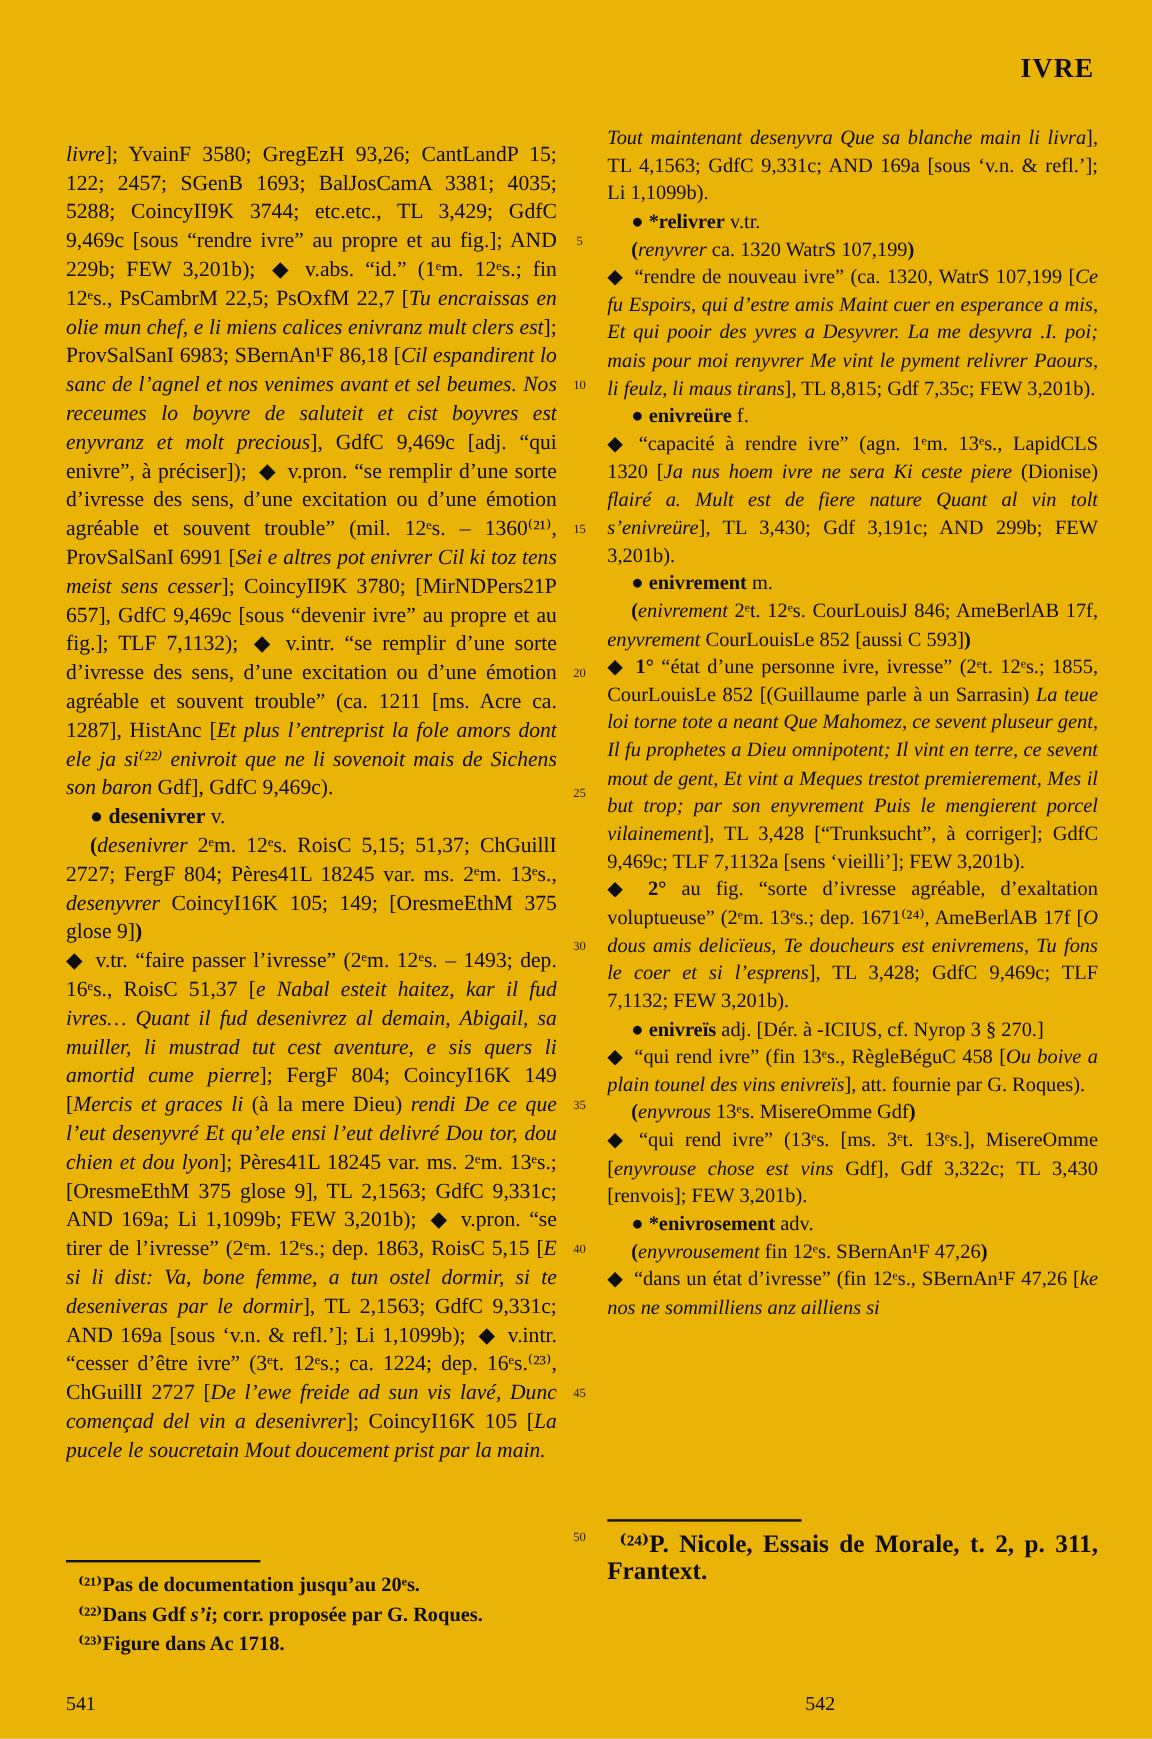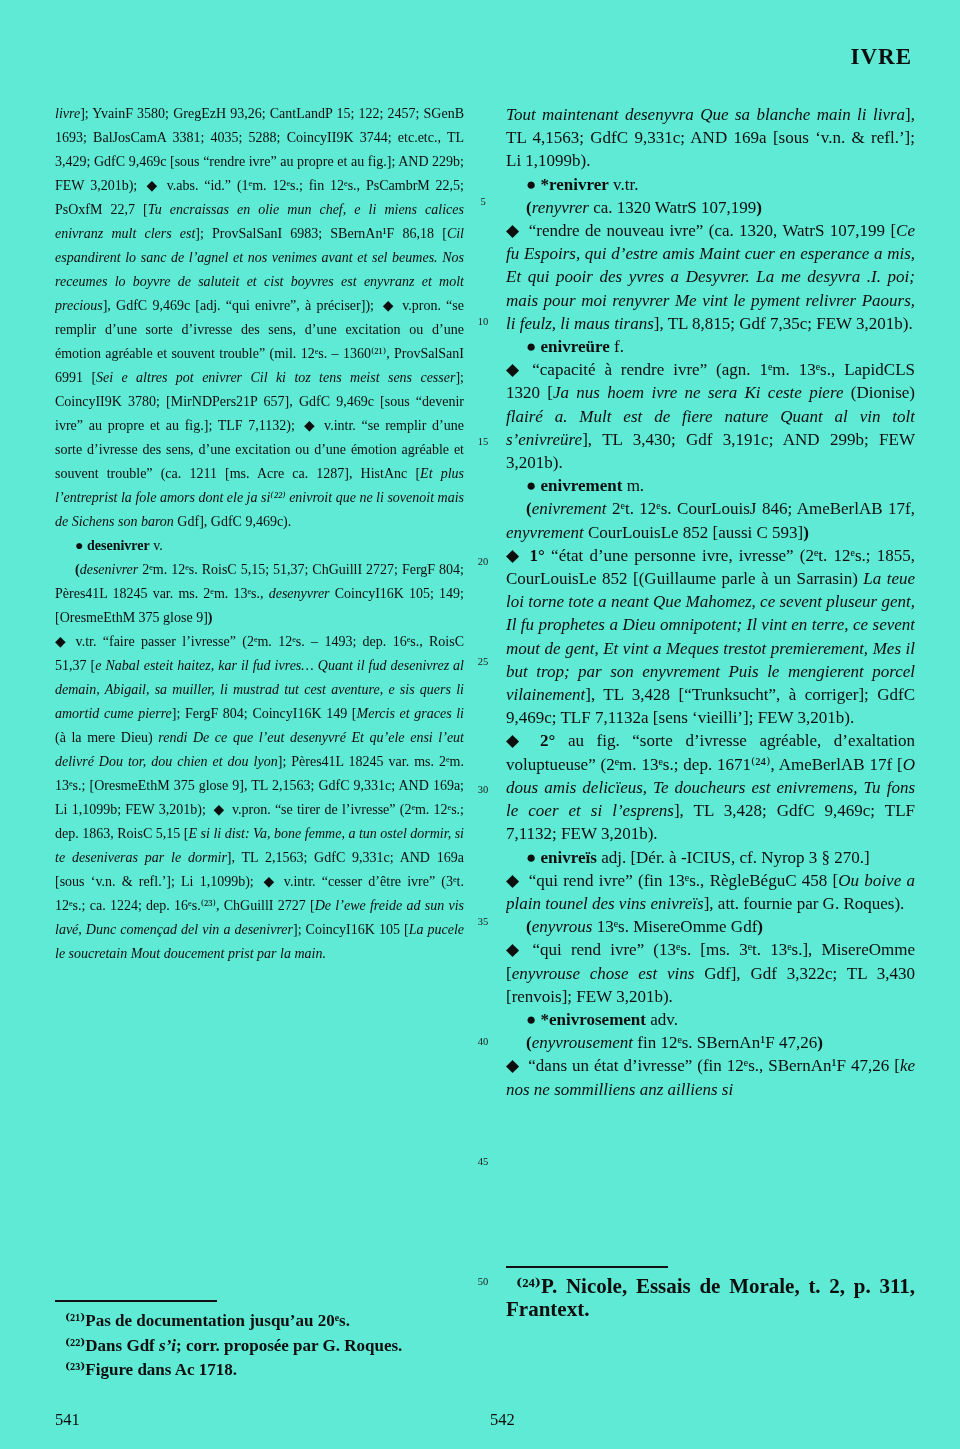--- a/index.html
+++ b/index.html
@@ -1,33 +1,33 @@
 <!DOCTYPE html>
 <html><head>
 <meta charset="utf-8">
 <style>
   html,body{margin:0;padding:0;background:#e8e8e8;}
-  .page{position:relative;width:960px;height:1449px;background:#5eead4;color:#0e0e0e;
+  .page{position:relative;width:960px;height:1449px;background:#eab308;color:#0e0e0e;
         font-family:"Liberation Serif","DejaVu Serif","DejaVu Sans",serif;overflow:hidden;}
   .running-head{position:absolute;top:44px;right:48px;font-size:23px;font-weight:bold;letter-spacing:1px;}
   .col{position:absolute;text-align:justify;overflow:hidden;}
-  .col-left{left:55px;top:102px;width:409px;height:1206px;font-size:14px;line-height:24px;}
+  .col-left{left:55px;top:116px;width:409px;height:1206px;font-size:18px;line-height:24px;}
   .col-right{left:506px;top:103px;width:409px;height:1232px;font-size:17px;line-height:23.2px;}
   .para{margin:0;}
   .para.indent{text-indent:20px;}
   .gutter{position:absolute;left:464px;top:0;width:38px;height:100%;}
   .lnum{position:absolute;left:0;width:100%;text-align:center;font-size:10.5px;color:#1a1a1a;}
   .footnotes{position:absolute;text-align:justify;}
   .footnotes-left{left:55px;top:1300px;width:409px;font-size:17px;line-height:24.5px;}
   .footnotes-right{left:506px;top:1266px;width:409px;font-size:21px;line-height:23.2px;}
   .fn-rule{width:162px;border-top:2px solid #111;margin-bottom:7px;}
   .footnotes .para{text-indent:10px;font-weight:bold;}
   .pageno{position:absolute;top:1410px;font-size:16.5px;}
   .pageno-left{left:55px;width:409px;text-align:left;}
-  .pageno-right{left:490px;width:409px;}
+  .pageno-right{left:479px;width:409px;text-align:center;}
   .seg-r{font-style:normal;}
   .seg-i{font-style:italic;}
   .seg-b{font-weight:bold;}
 </style>
 </head>
 <body>
 
 <div class="page">
   <div class="running-head">IVRE</div>
 
@@ -46,21 +46,21 @@
       <div class="lnum" style="top: 656px;">25</div>
       <div class="lnum" style="top: 784px;">30</div>
       <div class="lnum" style="top: 916px;">35</div>
       <div class="lnum" style="top: 1036px;">40</div>
       <div class="lnum" style="top: 1156px;">45</div>
       <div class="lnum" style="top: 1276px;">50</div>
     </div>
 
   <div class="col col-right">
       <p class="para"><span class="seg-i">Tout maintenant desenyvra Que sa blanche main li livra</span><span class="seg-r">], TL 4,1563; GdfC 9,331c; AND 169a [sous ‘v.n. &amp; refl.’]; Li 1,1099b).</span></p>
-      <p class="para indent"><span class="seg-r">● </span><span class="seg-b">*renivrer</span><span class="seg-r"> v.tr.</span></p>
+      <p class="para indent"><span class="seg-r">● </span><span class="seg-b">*relivrer</span><span class="seg-r"> v.tr.</span></p>
       <p class="para indent"><span class="seg-b">(</span><span class="seg-i">renyvrer</span><span class="seg-r"> ca. 1320 WatrS 107,199</span><span class="seg-b">)</span></p>
       <p class="para"><span class="seg-r">◆ “rendre de nouveau ivre” (ca. 1320, WatrS 107,199 [</span><span class="seg-i">Ce fu Espoirs, qui d’estre amis Maint cuer en esperance a mis, Et qui pooir des yvres a Desyvrer. La me desyvra .I. poi; mais pour moi renyvrer Me vint le pyment relivrer Paours, li feulz, li maus tirans</span><span class="seg-r">], TL 8,815; Gdf 7,35c; FEW 3,201b).</span></p>
       <p class="para indent"><span class="seg-r">● </span><span class="seg-b">enivreüre</span><span class="seg-r"> f.</span></p>
       <p class="para"><span class="seg-r">◆ “capacité à rendre ivre” (agn. 1ᵉm. 13ᵉs., LapidCLS 1320 [</span><span class="seg-i">Ja nus hoem ivre ne sera Ki ceste piere </span><span class="seg-r">(Dionise)</span><span class="seg-i"> flairé a. Mult est de fiere nature Quant al vin tolt s’enivreüre</span><span class="seg-r">], TL 3,430; Gdf 3,191c; AND 299b; FEW 3,201b).</span></p>
       <p class="para indent"><span class="seg-r">● </span><span class="seg-b">enivrement</span><span class="seg-r"> m.</span></p>
       <p class="para indent"><span class="seg-b">(</span><span class="seg-i">enivrement</span><span class="seg-r"> 2ᵉt. 12ᵉs. CourLouisJ 846; AmeBerlAB 17f, </span><span class="seg-i">enyvrement</span><span class="seg-r"> CourLouisLe 852 [aussi C 593]</span><span class="seg-b">)</span></p>
       <p class="para"><span class="seg-r">◆ </span><span class="seg-b">1°</span><span class="seg-r"> “état d’une personne ivre, ivresse” (2ᵉt. 12ᵉs.; 1855, CourLouisLe 852 [(Guillaume parle à un Sarrasin) </span><span class="seg-i">La teue loi torne tote a neant Que Mahomez, ce sevent pluseur gent, Il fu prophetes a Dieu omnipotent; Il vint en terre, ce sevent mout de gent, Et vint a Meques trestot premierement, Mes il but trop; par son enyvrement Puis le mengierent porcel vilainement</span><span class="seg-r">], TL 3,428 [“Trunksucht”, à corriger]; GdfC 9,469c; TLF 7,1132a [sens ‘vieilli’]; FEW 3,201b).</span></p>
       <p class="para"><span class="seg-r">◆ </span><span class="seg-b">2°</span><span class="seg-r"> au fig. “sorte d’ivresse agréable, d’exaltation voluptueuse” (2ᵉm. 13ᵉs.; dep. 1671⁽²⁴⁾, AmeBerlAB 17f [</span><span class="seg-i">O dous amis delicïeus, Te doucheurs est enivremens, Tu fons le coer et si l’esprens</span><span class="seg-r">], TL 3,428; GdfC 9,469c; TLF 7,1132; FEW 3,201b).</span></p>
       <p class="para indent"><span class="seg-r">● </span><span class="seg-b">enivreïs</span><span class="seg-r"> adj. [Dér. à -ICIUS, cf. Nyrop 3 § 270.]</span></p>
       <p class="para"><span class="seg-r">◆ “qui rend ivre” (fin 13ᵉs., RègleBéguC 458 [</span><span class="seg-i">Ou boive a plain tounel des vins enivreïs</span><span class="seg-r">], att. fournie par G. Roques).</span></p>

